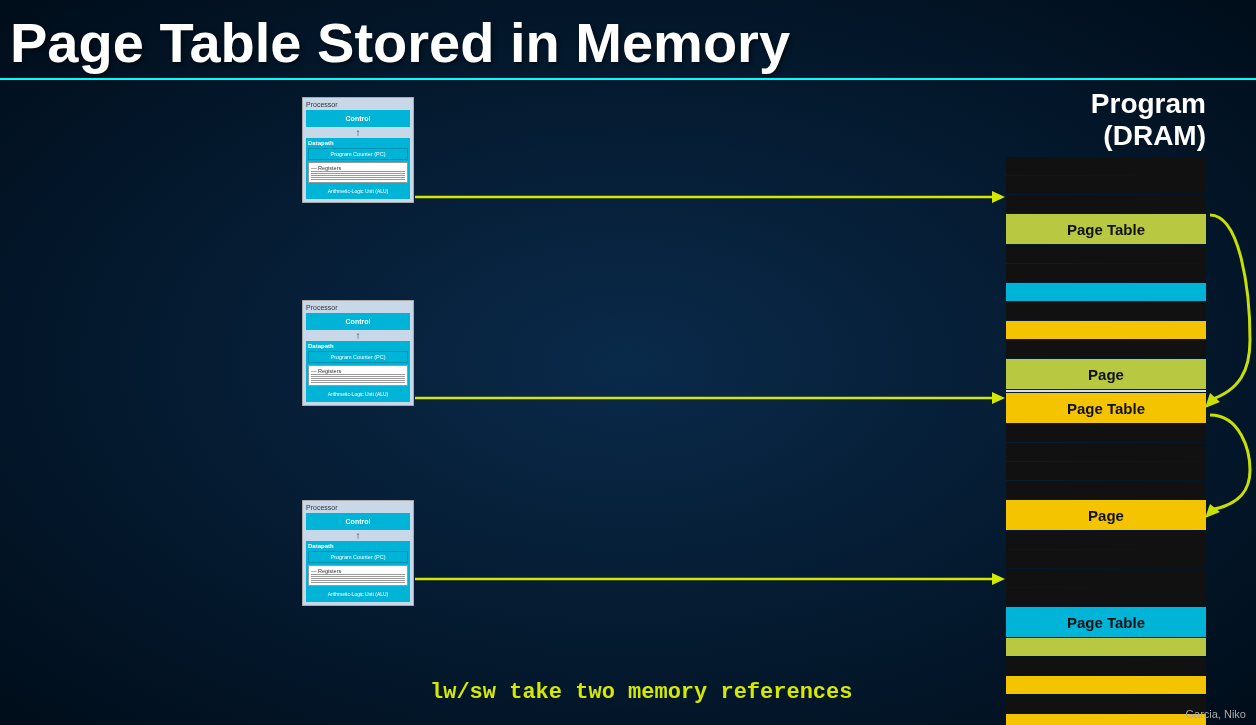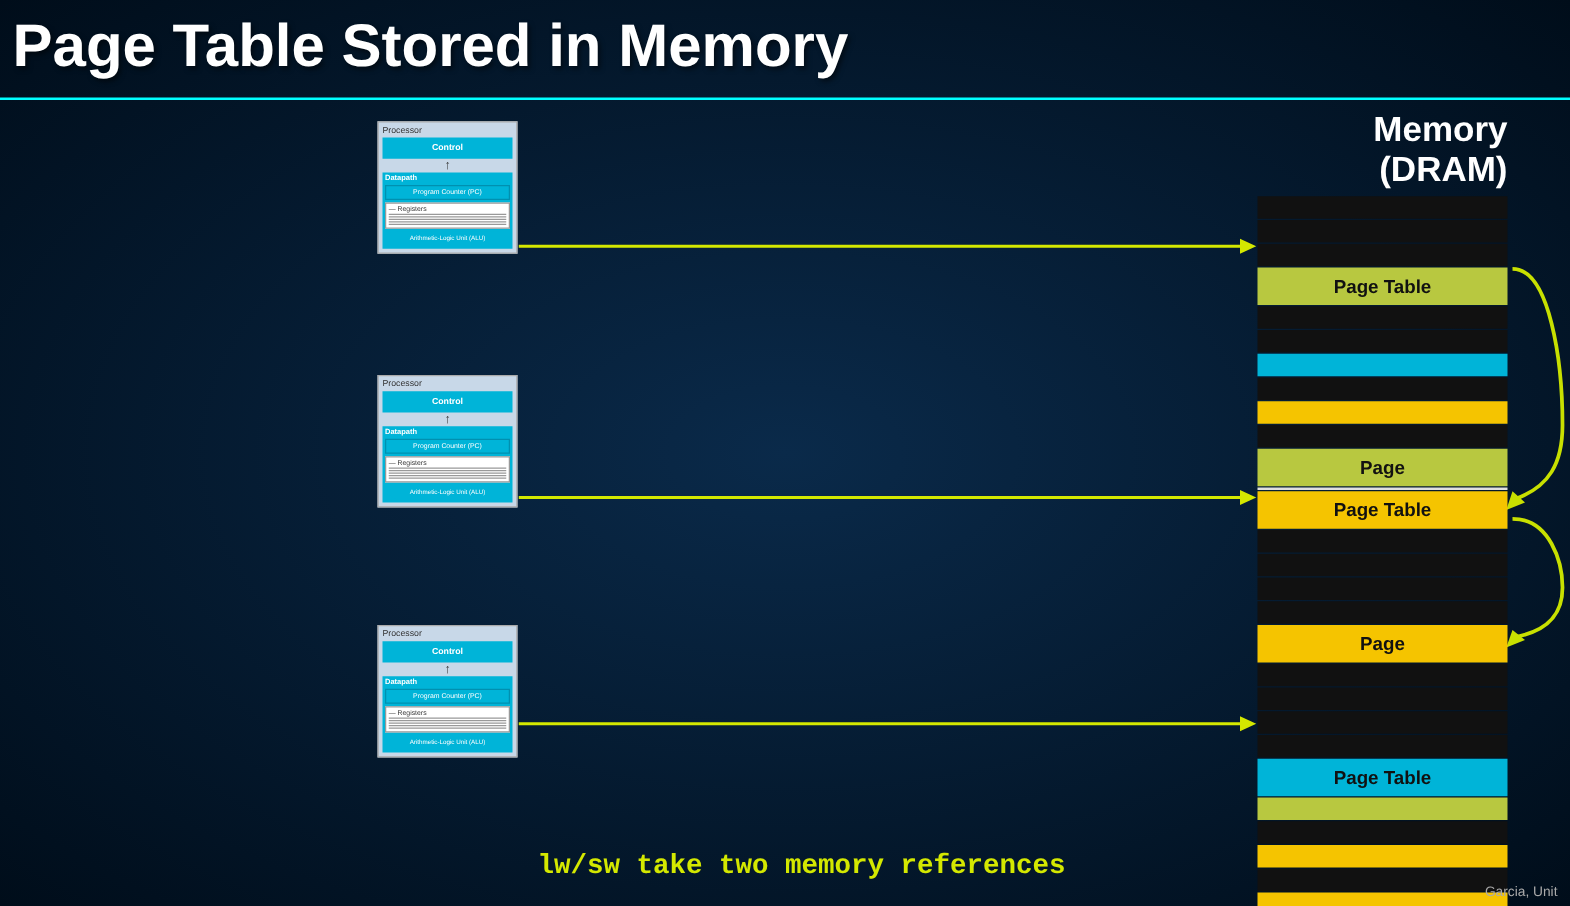--- a/index.html
+++ b/index.html
@@ -20,21 +20,21 @@
       right: 0;
       height: 2px;
       background: cyan;
     }
 
     
     .main-title {
       position: absolute;
       top: 10px;
       left: 10px;
-      font-size: 48px;
+      font-size: 56px;
       font-weight: bold;
       color: white;
       font-family: Arial, sans-serif;
       text-shadow: 2px 2px 4px rgba(0,0,0,0.5);
     }
 
     
     .processor-box {
       position: absolute;
       width: 112px;
@@ -247,21 +247,21 @@
         <div class="reg-line"></div>
         <div class="reg-line"></div>
         <div class="reg-line"></div>
       </div>
     </div>
     <div class="alu-block">Arithmetic-Logic Unit (ALU)</div>
   </div>
 </div>
 
 <div class="memory-section">
-  <div class="memory-title">Memory (DRAM)</div>
+  <div class="memory-title">Program (DRAM)</div>
 
   <div style="height:18px; background:#111; margin-bottom:1px;"></div>
   <div style="height:18px; background:#111; margin-bottom:1px;"></div>
   <div style="height:18px; background:#111; margin-bottom:1px;"></div>
 
   <div style="height:30px; background:#b8c840; display:flex; align-items:center; justify-content:center; font-size:15px; font-weight:bold; color:#111; margin-bottom:1px;">Page Table</div>
   <div style="height:18px; background:#111; margin-bottom:1px;"></div>
   <div style="height:18px; background:#111; margin-bottom:1px;"></div>
   <div style="height:18px; background:#00b4d8; margin-bottom:1px;"></div>
   <div style="height:18px; background:#111; margin-bottom:1px;"></div>
@@ -286,13 +286,13 @@
   <div style="height:30px; background:#00b4d8; display:flex; align-items:center; justify-content:center; font-size:15px; font-weight:bold; color:#111; margin-bottom:1px;">Page Table</div>
   <div style="height:18px; background:#b8c840; margin-bottom:1px;"></div>
   <div style="height:18px; background:#111; margin-bottom:1px;"></div>
   <div style="height:18px; background:#f5c400; margin-bottom:1px;"></div>
   <div style="height:18px; background:#111; margin-bottom:1px;"></div>
   <div style="height:18px; background:#f5c400; margin-bottom:1px;"></div>
 </div>
 
 <div class="bottom-text">lw/sw  take two memory references</div>
 
-<div class="credit-text">Garcia, Unit</div>
+<div class="credit-text">Garcia, Niko</div>
 
 </body></html>

